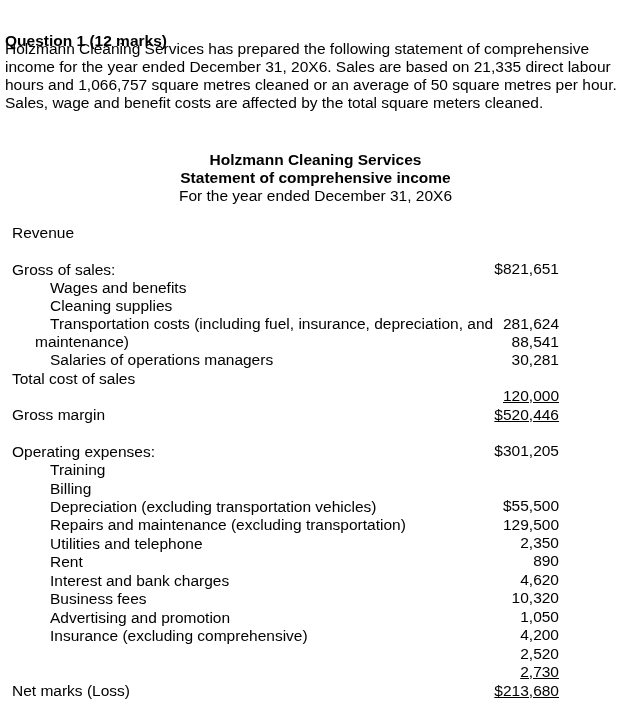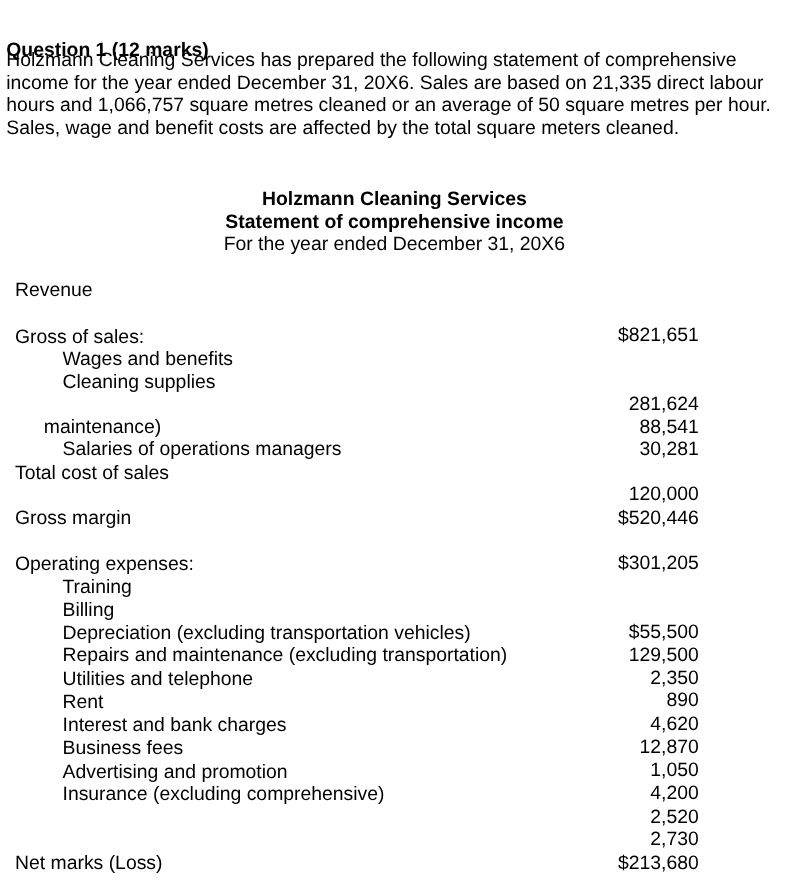--- a/index.html
+++ b/index.html
@@ -17,21 +17,21 @@
     position: absolute; left: 0; width: 631px; top: 151px; text-align: center; line-height: 18px; font-size: 15.5px;
   }
   .heading .bold { font-weight: bold; }
   .row {
     position: absolute; left: 0; width: 585px; height: 18px; line-height: 18px; font-size: 15.5px;
   }
   .row .label { position: absolute; left: 12px; top: 0; white-space: nowrap; }
   .row.indent .label { left: 22px; margin-left: 28px; }
   .row.indent2 .label { left: 35px; }
   .row .amount { position: absolute; right: 26px; top: 0; white-space: nowrap; margin-top: 36px; }
-  .u1 { }
+  .u1 { text-decoration: underline; }
   .u2 { text-decoration: underline; text-decoration-style: double; font-weight: bold; }
 </style>
 </head>
 <body>
 
 <div class="question-title">Question 1 (12 marks)</div>
 <div class="intro">Holzmann Cleaning Services has prepared the following statement of comprehensive income for the year ended December 31, 20X6. Sales are based on 21,335 direct labour hours and 1,066,757 square metres cleaned or an average of 50 square metres per hour.  Sales, wage and benefit costs are affected by the total square meters cleaned.</div>
 
 <div class="heading">
   <div class="bold">Holzmann Cleaning Services</div>
@@ -49,20 +49,21 @@
 </div>
 <div class="row indent" style="top:279px">
   <span class="label">Wages and benefits</span>
   <span class="amount">281,624</span>
 </div>
 <div class="row indent" style="top:297px">
   <span class="label">Cleaning supplies</span>
   <span class="amount">88,541</span>
 </div>
 <div class="row indent" style="top:315px">
+  <span class="label">Transportation costs (including fuel, insurance, depreciation, and</span>
   <span class="amount">30,281</span>
 </div>
 <div class="row indent2" style="top:333px">
   <span class="label">maintenance)</span>
 </div>
 <div class="row indent" style="top:351px">
   <span class="label">Salaries of operations managers</span>
   <span class="amount u1">120,000</span>
 </div>
 <div class="row" style="top:370px">
@@ -93,21 +94,21 @@
 <div class="row indent" style="top:516px">
   <span class="label">Repairs and maintenance (excluding transportation)</span>
   <span class="amount">890</span>
 </div>
 <div class="row indent" style="top:535px">
   <span class="label">Utilities and telephone</span>
   <span class="amount">4,620</span>
 </div>
 <div class="row indent" style="top:553px">
   <span class="label">Rent</span>
-  <span class="amount">12,870</span>
+  <span class="amount">10,320</span>
 </div>
 <div class="row indent" style="top:572px">
   <span class="label">Interest and bank charges</span>
   <span class="amount">1,050</span>
 </div>
 <div class="row indent" style="top:590px">
   <span class="label">Business fees</span>
   <span class="amount">4,200</span>
 </div>
 <div class="row indent" style="top:609px">

